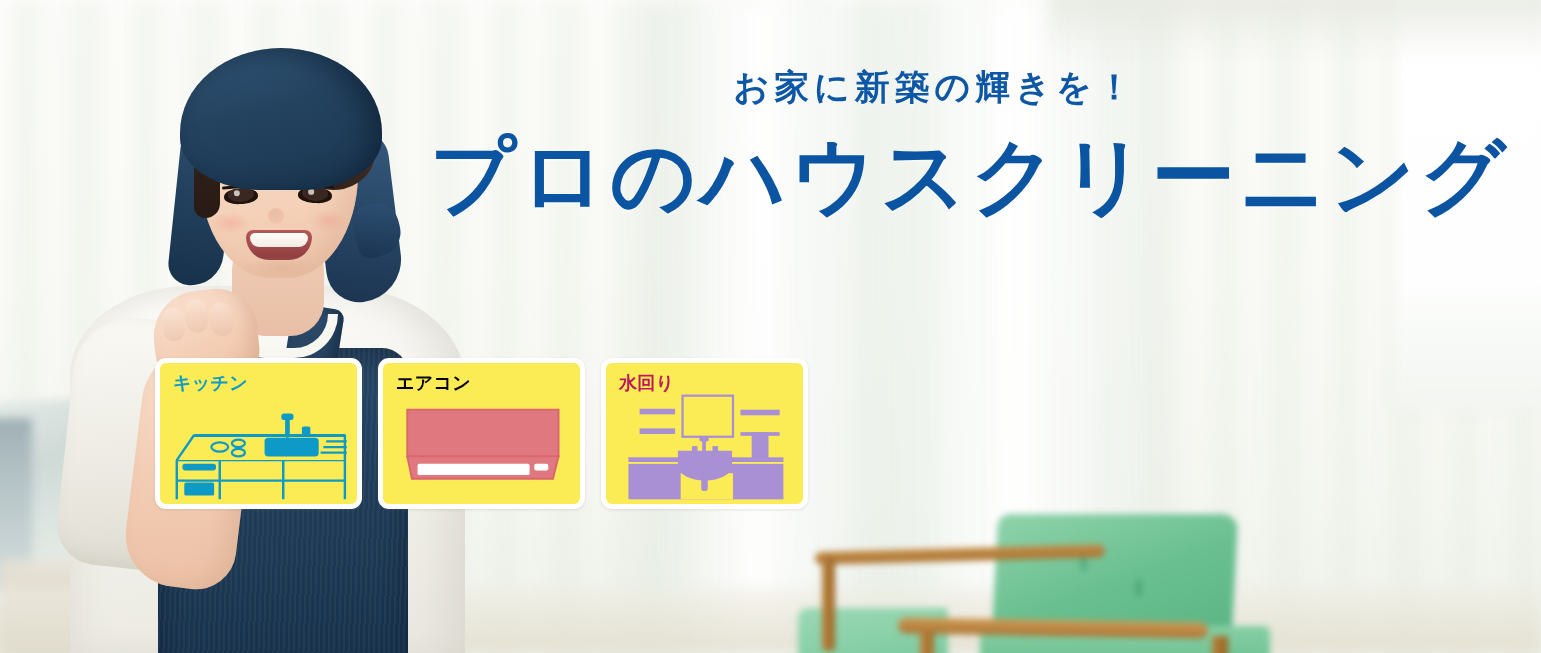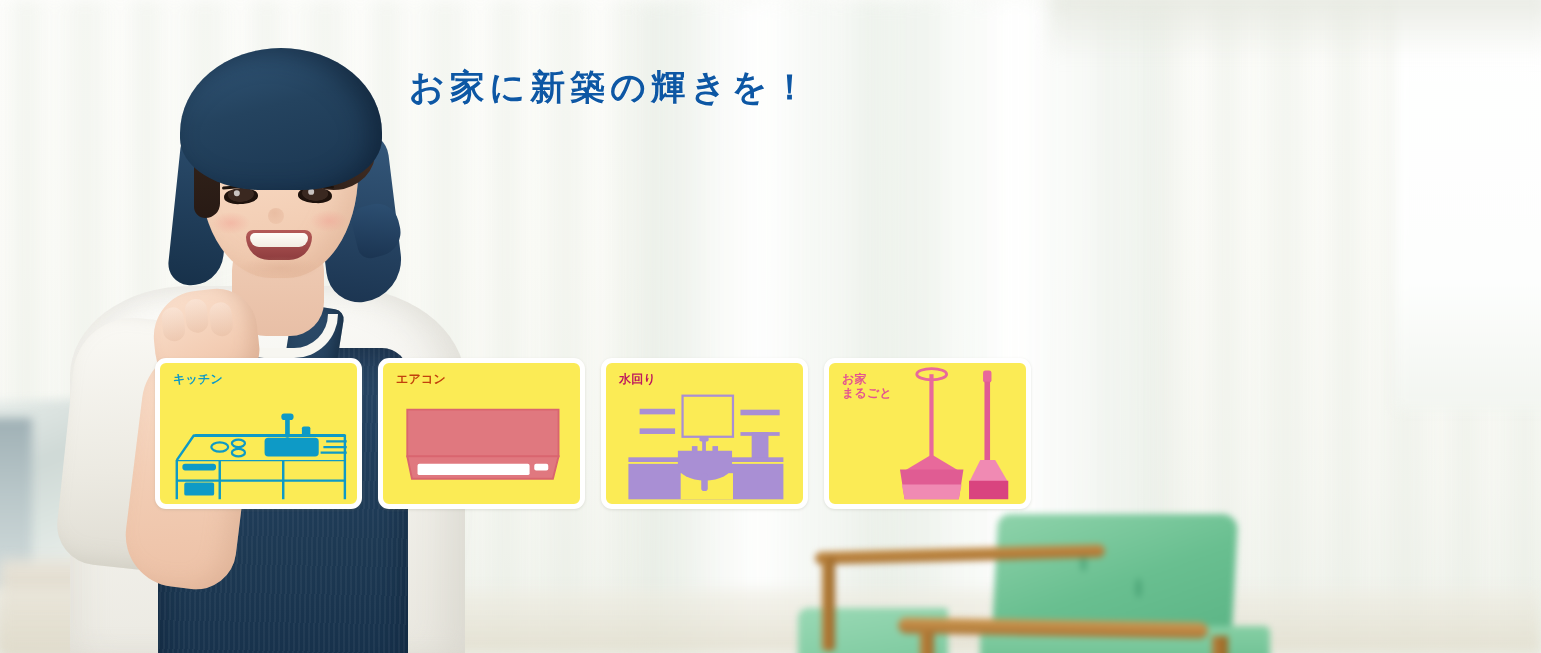--- a/index.html
+++ b/index.html
@@ -288,22 +288,22 @@
   
   .collar {
     position:absolute; left:158px; top:296px; width:118px; height:44px;
     border:10px solid #f7f6f1; border-top:none;
     border-radius:0 0 60px 60px;
     background:transparent;
   }
 
   
   .headline-wrap {
-    position:absolute; left:409px; top:68px; width:1010px;
-    text-align:left; z-index:6;
+    position:absolute; left:430px; top:68px; width:1010px;
+    text-align:center; z-index:6;
   }
   .headline-sub {
     font-family:"DejaVu Serif", serif;
     font-size:35px; font-weight:700; color:#0d57a4;
     letter-spacing:.14em;
     line-height:1.1;
     text-shadow:0 1px 0 rgba(255,255,255,.65);
   }
   .headline-main {
     margin-top:22px;
@@ -325,21 +325,21 @@
     background:#fbeb55;
     border:5px solid #ffffff;
     border-radius:11px;
     position:relative;
     overflow:hidden;
     box-shadow:0 1px 3px rgba(120,120,100,.18);
   }
   .card-label {
     position:absolute; left:13px; top:9px;
     font-family:"DejaVu Sans", sans-serif;
-    font-size:12px; font-weight:700;
+    font-size:18px; font-weight:700;
     line-height:1.18;
     letter-spacing:.02em;
     white-space:pre-line;
     z-index:3;
   }
   .card-art { position:absolute; inset:0; }
   .card-art svg { width:100%; height:100%; display:block; }
 </style>
 </head>
 <body>
@@ -402,20 +402,21 @@
     <div class="mouth">
         <div class="teeth"></div>
       </div>
     <div class="chin-shade"></div>
     <div class="bandana"></div>
     <div class="bandana-knot"></div>
   </div>
 
   <div class="headline-wrap">
     <div class="headline-sub">お家に新築の輝きを！</div>
+    <div class="headline-main">プロのハウスクリーニング</div>
   </div>
 
   <div class="cards">
 
     <div class="card">
       <div class="card-label" style="color:#0e9ac6">キッチン</div>
       <div class="card-art">
         <svg viewBox="0 0 207 151" xmlns="http://www.w3.org/2000/svg">
           <g fill="none" stroke="#0e9ac6" stroke-width="2.6">
             <path d="M16 104 V146 M16 104 H196 M196 104 V146"></path>
@@ -444,21 +445,21 @@
               <circle cx="34" cy="111.5" r="2"></circle>
               <circle cx="42" cy="111.5" r="2"></circle>
           </g>
         </svg>
       </div>
     </div>
 
 
 
     <div class="card">
-      <div class="card-label" style="color:#c2410c">エアコン</div>
+      <div class="card-label" style="color:#000000">エアコン</div>
       <div class="card-art">
         <svg viewBox="0 0 207 151" xmlns="http://www.w3.org/2000/svg">
           <path d="M24 50 H186 V100 H24 Z" fill="#e0787f" stroke="#d9656f" stroke-width="2"></path>
           <path d="M24 100 H186 L180 124 H29 Z" fill="#e0787f" stroke="#d9656f" stroke-width="2"></path>
           <rect x="35" y="108" width="120" height="12" rx="2" fill="#ffffff"></rect>
           <rect x="160" y="108" width="15" height="7" rx="2" fill="#ffffff"></rect>
         </svg>
       </div>
     </div>
 
@@ -478,34 +479,15 @@
           <path d="M75 94 H133 V110 A29 16 0 0 1 75 110 Z" fill="#a98fd4"></path>
           <rect x="101" y="82" width="4" height="14" fill="#a98fd4"></rect>
           <rect x="98" y="79" width="10" height="5" rx="2" fill="#a98fd4"></rect>
           <rect x="90" y="89" width="6" height="7" fill="#a98fd4"></rect>
           <rect x="112" y="89" width="6" height="7" fill="#a98fd4"></rect>
           <rect x="100" y="118" width="7" height="19" rx="3" fill="#a98fd4"></rect>
         </svg>
       </div>
     </div>
 
-    <div class="card">
-      <div class="card-label" style="color:#e4558f">お家
-まるごと</div>
-      <div class="card-art">
-        <svg viewBox="0 0 207 151" xmlns="http://www.w3.org/2000/svg">
-
-          <ellipse cx="108" cy="12" rx="16" ry="6" fill="none" stroke="#e8699b" stroke-width="3"></ellipse>
-          <rect x="105.5" y="12" width="4.5" height="88" fill="#e8699b"></rect>
-          <path d="M108 98 L78 116 L138 116 Z" fill="#e8699b"></path>
-          <path d="M74 114 H142 L137 146 H79 Z" fill="#e05c93"></path>
-          <path d="M76 130 H140 L137 146 H79 Z" fill="#f08ab3"></path>
-
-          <rect x="163" y="8" width="9" height="13" rx="2.5" fill="#e8699b"></rect>
-          <rect x="164.5" y="20" width="6" height="88" fill="#e05c93"></rect>
-          <path d="M160 104 H176 L190 128 H148 Z" fill="#f08ab3"></path>
-          <path d="M148 126 H190 L190 146 H148 Z" fill="#d9447f"></path>
-        </svg>
-      </div>
-    </div>
 
   </div>
 </div>
 
 </body></html>

